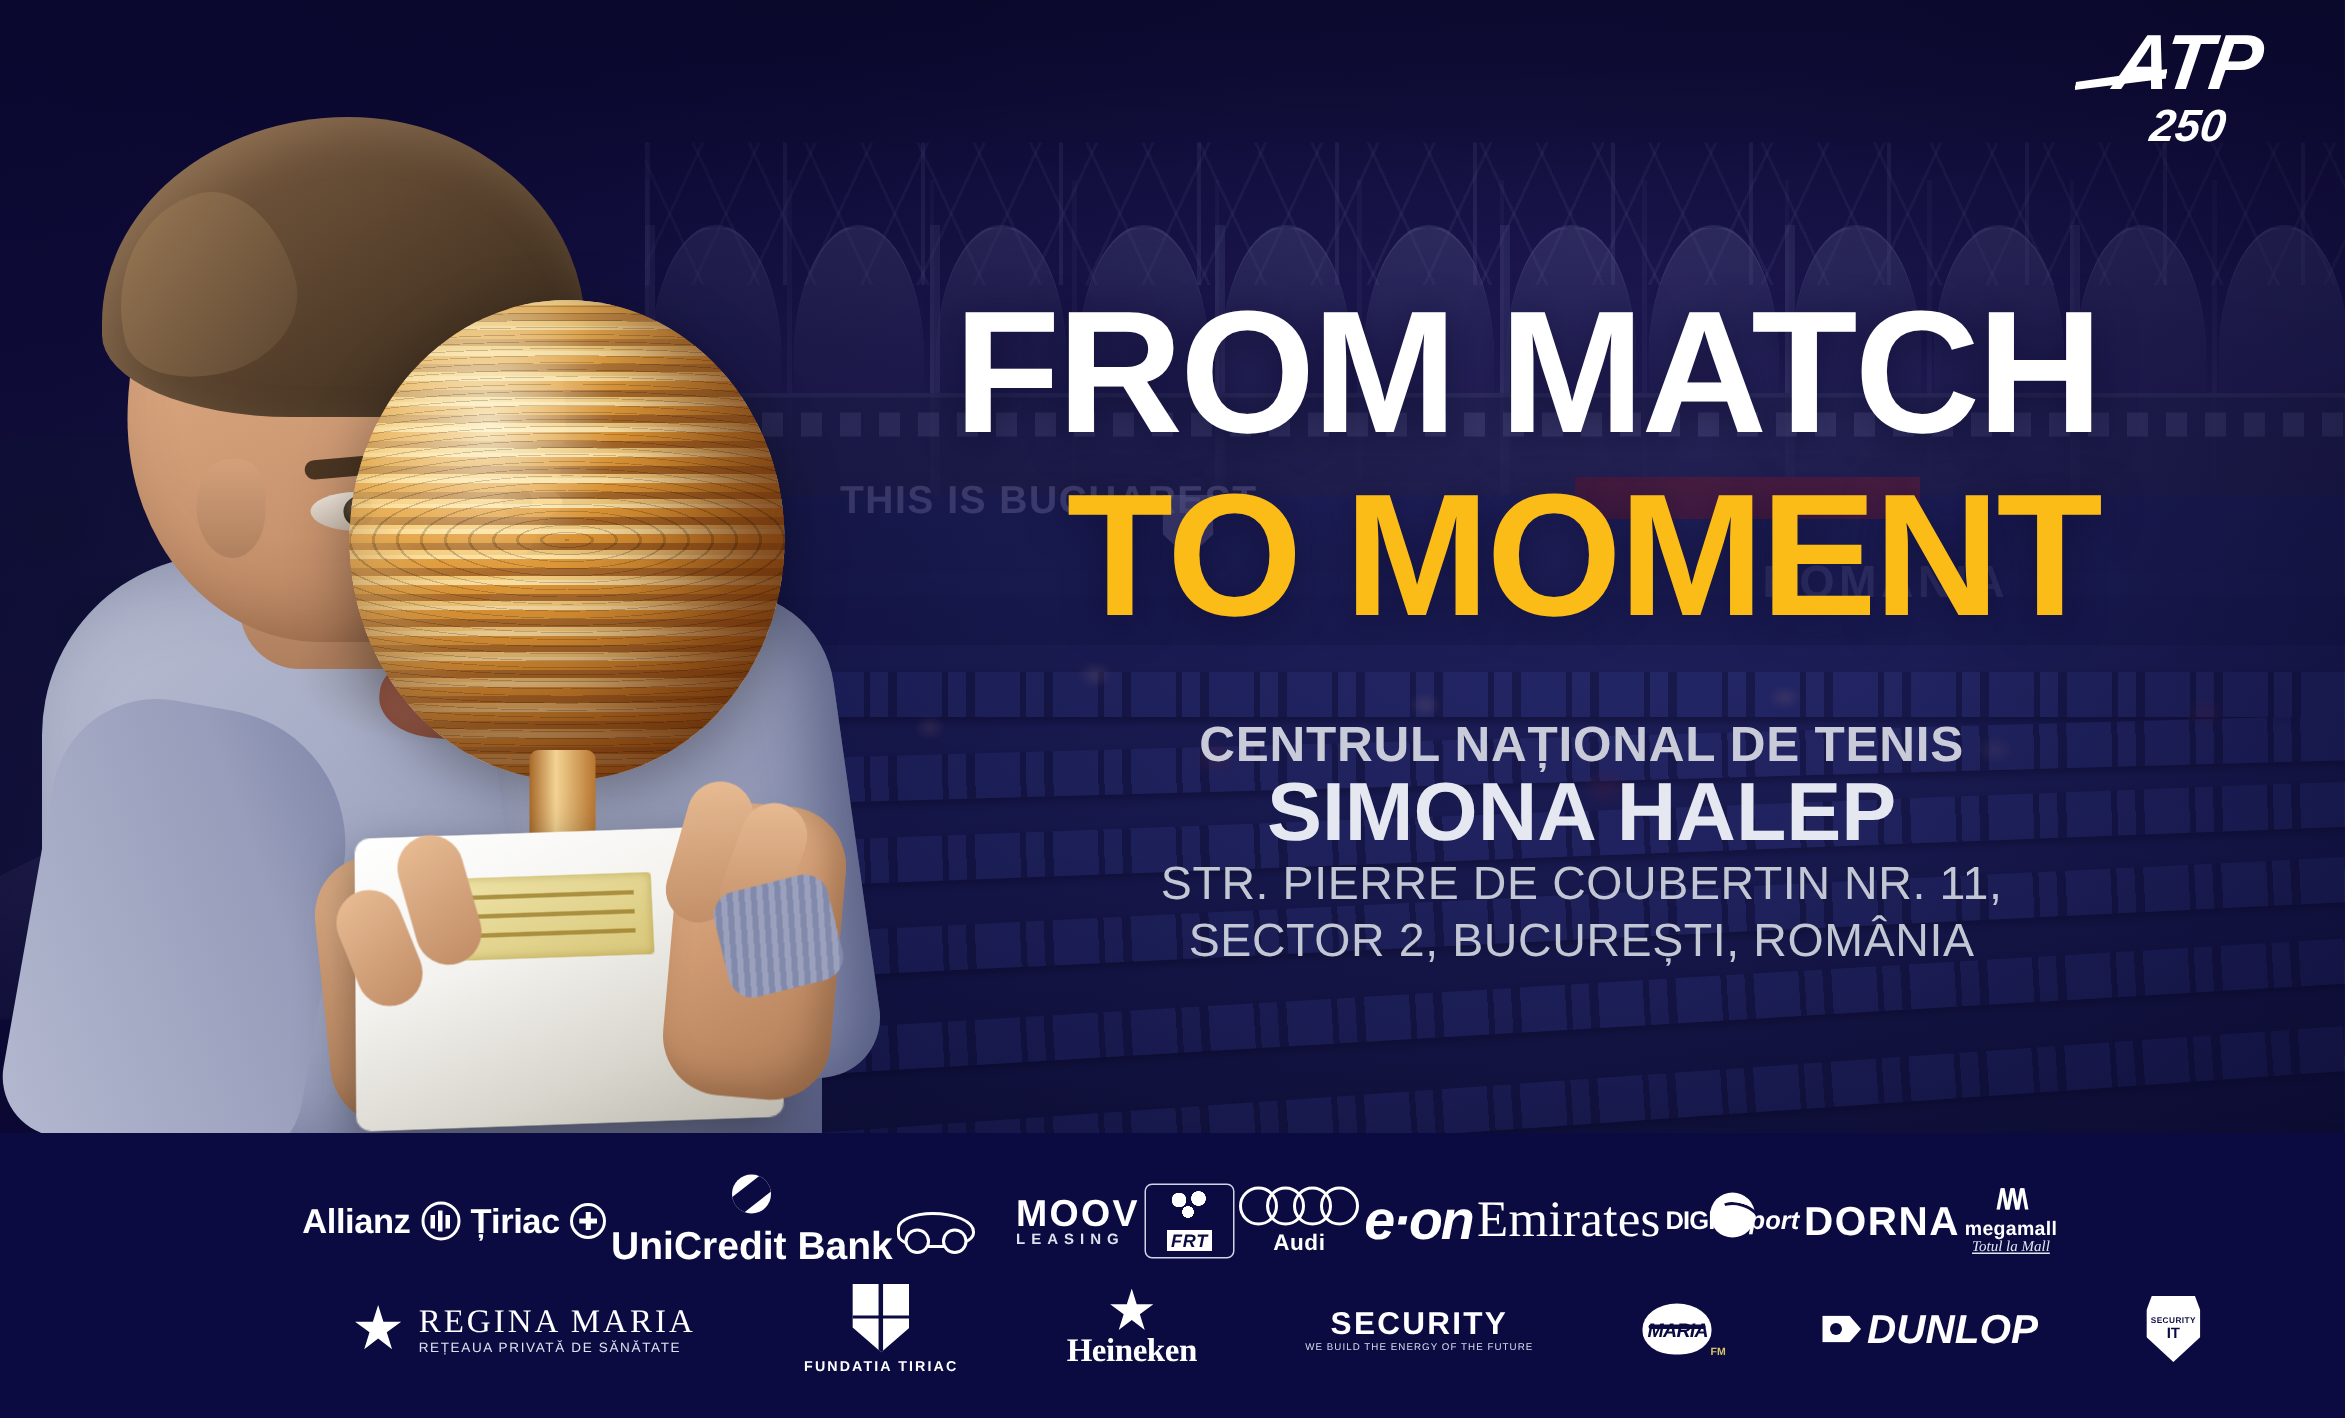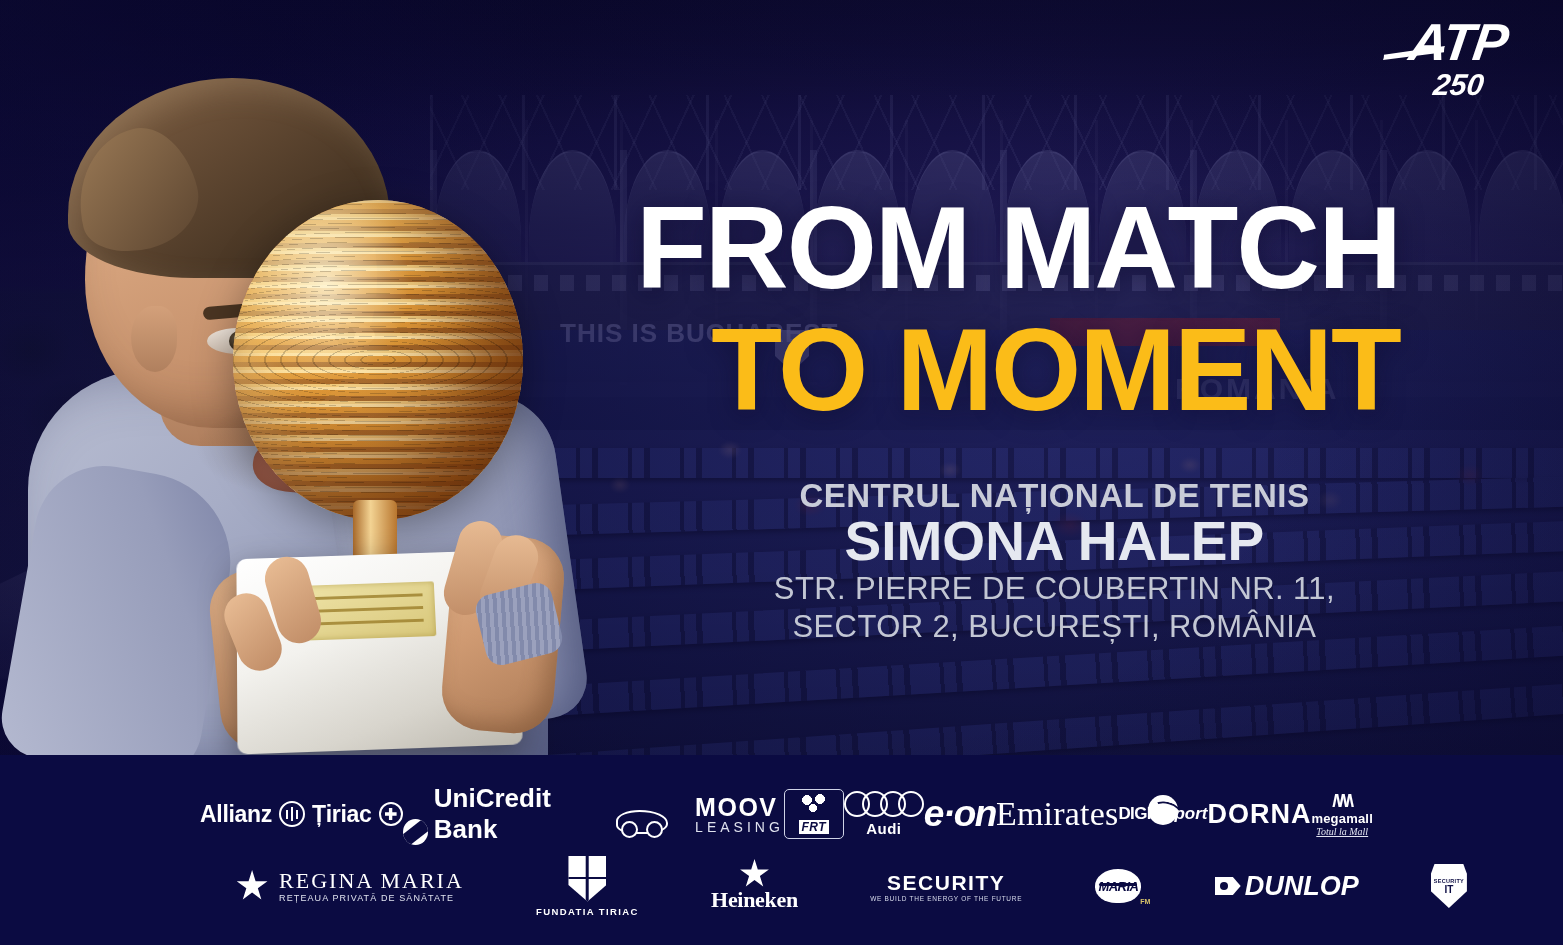--- a/index.html
+++ b/index.html
@@ -383,41 +383,41 @@
   .az-bars i:nth-child(2){ height:14px; }
   .az-bars i:nth-child(3){ height:9px; }
   .az-cross{
     width:24px; height:24px; border-radius:50%; border:2.2px solid #fff; position:relative;
   }
   .az-cross:before{
     content:""; position:absolute; left:50%; top:50%; width:12px; height:12px;
     background:#fff; transform:translate(-50%,-50%);
     clip-path:polygon(36% 0,64% 0,64% 36%,100% 36%,100% 64%,64% 64%,64% 100%,36% 100%,36% 64%,0 64%,0 36%,36% 36%);
   }
-  .unicredit{ display:flex; align-items:flex-end; gap:6px; font-size:26px; font-weight:600; }
+  .unicredit{ display:flex; align-items:center; gap:6px; font-size:26px; font-weight:600;flex-direction:column; }
   .uc-mark{
     width:26px; height:26px; border-radius:50%; background:#fff; position:relative; overflow:hidden;
   }
   .uc-mark:after{
     content:""; position:absolute; left:-4px; top:6px; width:36px; height:13px;
     background:#0b0b42; transform:rotate(-38deg);
   }
   .moov{ display:flex; align-items:flex-end; gap:27px; }
   .moov-car{
     width:52px; height:24px; border:2.2px solid #fff; border-radius:50% 60% 46% 40%;
     position:relative;
   }
   .moov-car:before, .moov-car:after{
     content:""; position:absolute; bottom:-6px; width:13px; height:13px;
     border:2.2px solid #fff; border-radius:50%; background:#0b0b42;
   }
   .moov-car:before{ left:3px; } .moov-car:after{ right:3px; }
   .moov-t{ line-height:1.05; }
   .moov-n{ font-size:25px; font-weight:800; letter-spacing:1.5px; }
-  .moov-s{ font-size:14px; font-weight:400; letter-spacing:4px; color:#dfe2ee; }
+  .moov-s{ font-size:10px; font-weight:700; letter-spacing:4px; color:#dfe2ee; }
   .frt{
     width:60px; height:50px; border:1.8px solid #cfd3e6; border-radius:5px;
     display:flex; flex-direction:column; align-items:center; justify-content:flex-end;
     padding-bottom:4px; position:relative;
   }
   .frt-bq{
     position:absolute; top:4px; left:50%; transform:translateX(-50%);
     width:26px; height:24px;
     background:
       radial-gradient(circle 5px at 6px 6px,#fff 96%,transparent),

